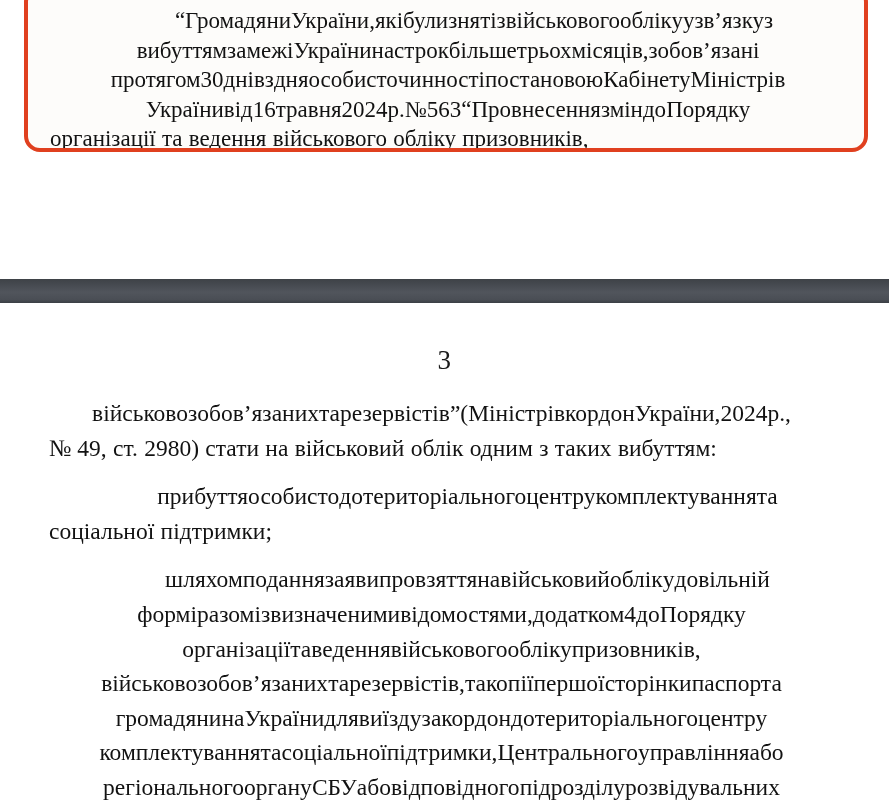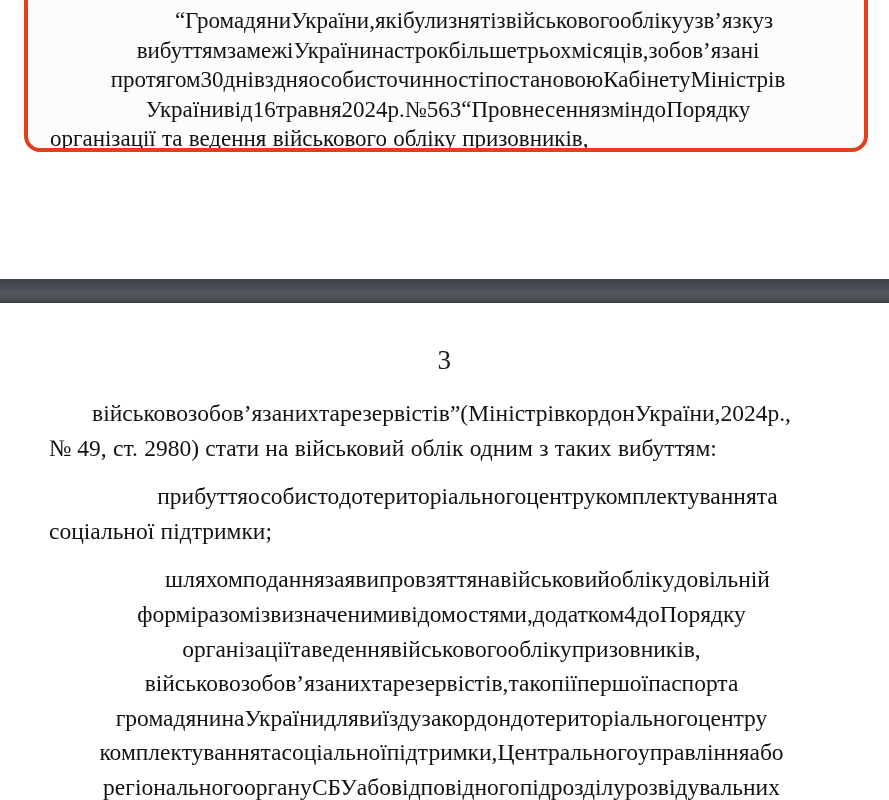--- a/index.html
+++ b/index.html
@@ -113,18 +113,18 @@
       <div class="ln last"><span class="w">№ 49,</span><span class="w">ст.</span><span class="w">2980)</span><span class="w">стати</span><span class="w">на</span><span class="w">військовий</span><span class="w">облік</span><span class="w">одним</span><span class="w">з</span><span class="w">таких</span><span class="w">вибуттям:</span></div>
     </div>
     <div class="para">
       <div class="ln j"><span class="indent" style="width: 52px;"></span><span class="w">прибуття</span><span class="w">особисто</span><span class="w">до</span><span class="w">територіального</span><span class="w">центру</span><span class="w">комплектування</span><span class="w">та</span></div>
       <div class="ln last"><span class="w">соціальної</span><span class="w">підтримки;</span></div>
     </div>
     <div class="para">
       <div class="ln j"><span class="indent" style="width: 52px;"></span><span class="w">шляхом</span><span class="w">подання</span><span class="w">заяви</span><span class="w">про</span><span class="w">взяття</span><span class="w">на</span><span class="w">військовий</span><span class="w">облік</span><span class="w">у</span><span class="w">довільній</span></div>
       <div class="ln j"><span class="w">формі</span><span class="w">разом</span><span class="w">із</span><span class="w">визначеними</span><span class="w">відомостями,</span><span class="w">додатком</span><span class="w">4</span><span class="w">до</span><span class="w">Порядку</span></div>
       <div class="ln j"><span class="w">організації</span><span class="w">та</span><span class="w">ведення</span><span class="w">військового</span><span class="w">обліку</span><span class="w">призовників,</span></div>
-      <div class="ln j"><span class="w">військовозобов’язаних</span><span class="w">та</span><span class="w">резервістів,</span><span class="w">та</span><span class="w">копії</span><span class="w">першої</span><span class="w">паспорта</span></div>
+      <div class="ln j"><span class="w">військовозобов’язаних</span><span class="w">та</span><span class="w">резервістів,</span><span class="w">та</span><span class="w">копії</span><span class="w">першої</span><span class="w">сторінки</span><span class="w">паспорта</span></div>
       <div class="ln j"><span class="w">громадянина</span><span class="w">України</span><span class="w">для</span><span class="w">виїзду</span><span class="w">за</span><span class="w">кордон</span><span class="w">до</span><span class="w">територіального</span><span class="w">центру</span></div>
       <div class="ln j"><span class="w">комплектування</span><span class="w">та</span><span class="w">соціальної</span><span class="w">підтримки,</span><span class="w">Центрального</span><span class="w">управління</span><span class="w">або</span></div>
       <div class="ln j"><span class="w">регіонального</span><span class="w">органу</span><span class="w">СБУ</span><span class="w">або</span><span class="w">відповідного</span><span class="w">підрозділу</span><span class="w">розвідувальних</span></div>
     </div>
   </div>
 
 </body></html>

